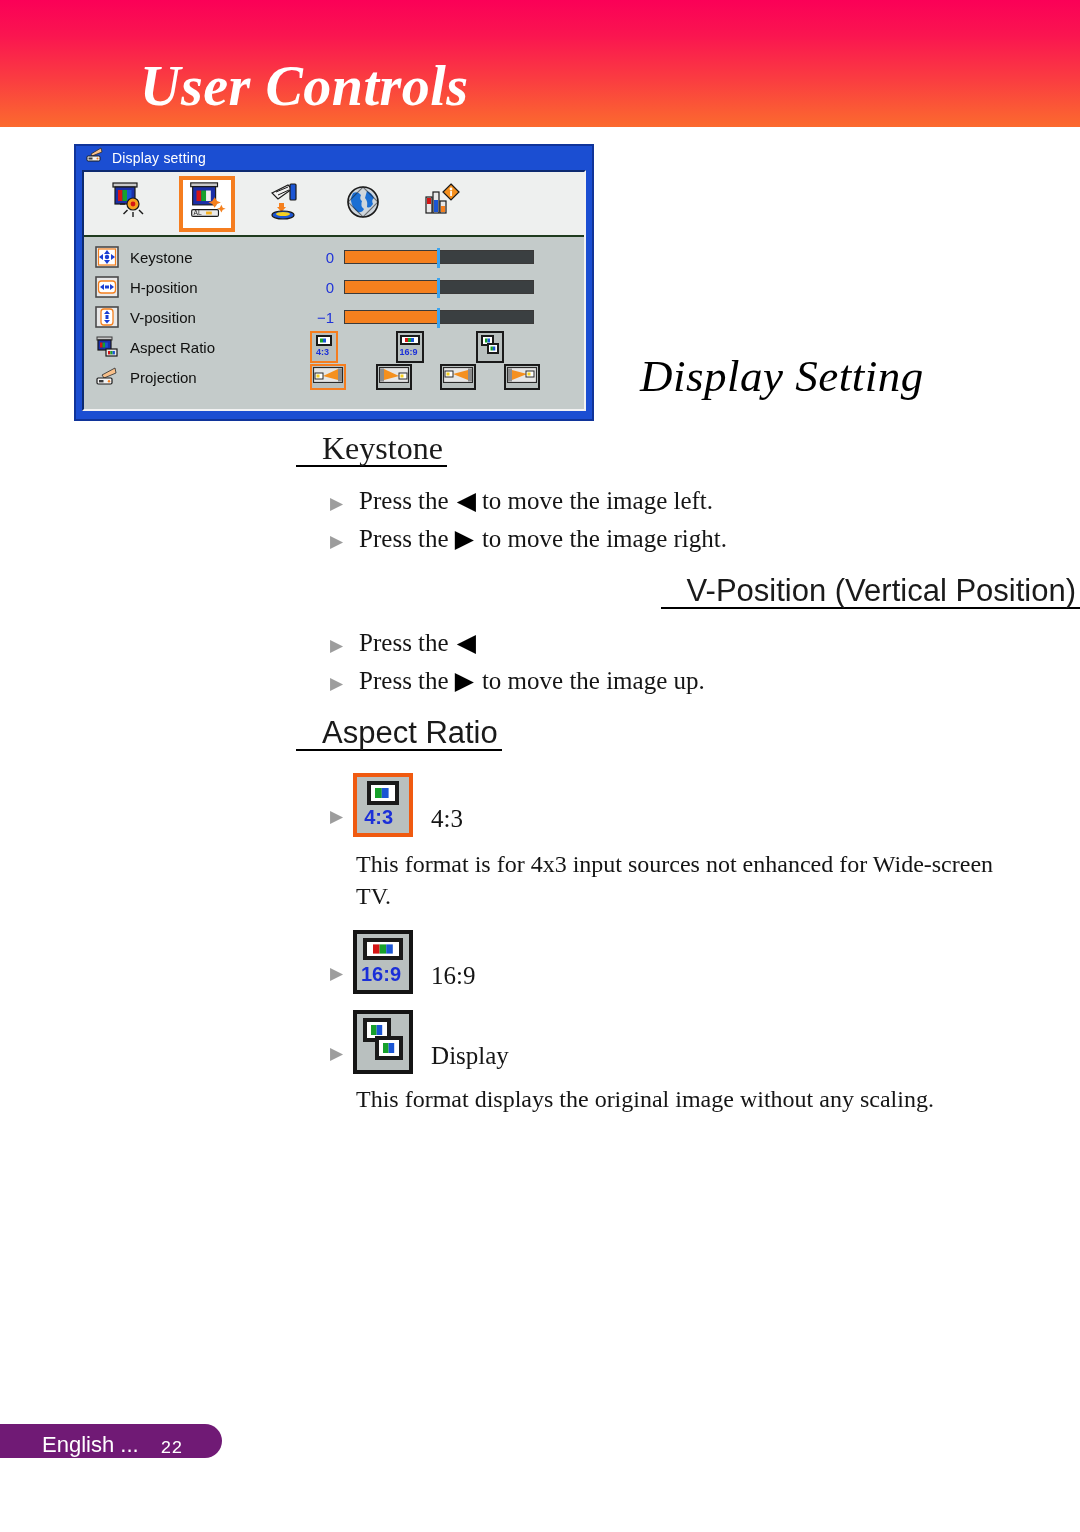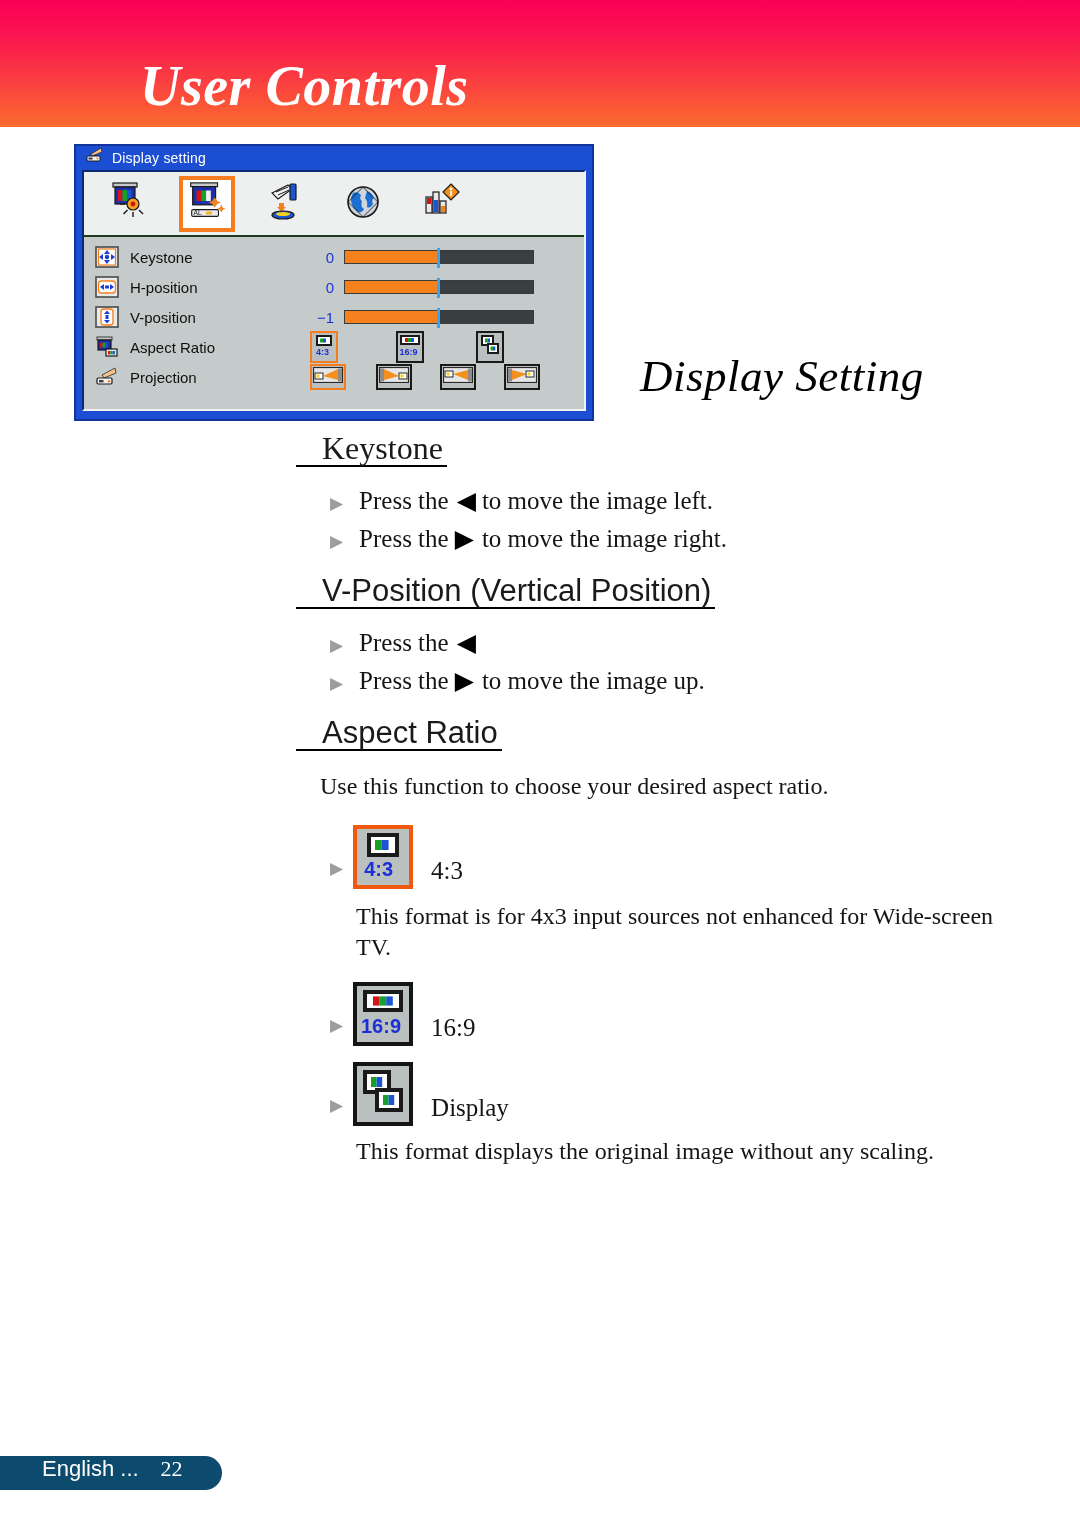--- a/index.html
+++ b/index.html
@@ -95,26 +95,26 @@
   .arrow-glyph { font-size:25px; color:#000; line-height:1; }
 
   .opt-block { margin-left:330px; display:flex; align-items:flex-end; }
   .opt-bullet { color:#9d9d9d; font-size:17px; margin-right:10px; margin-bottom:10px; }
   .opt-label { font-family:"Liberation Serif", serif; font-size:25px;
                color:#151515; margin-left:18px; margin-bottom:4px; }
 
   
   .footer {
     position:absolute; left:0; top:1424px; width:222px; height:34px;
-    background:#0c4a6e; border-radius:0 17px 17px 0;
-    display:flex; align-items:flex-start;margin-top:32px;
+    background:#701a75; border-radius:0 17px 17px 0;
+    display:flex; align-items:flex-end;
   }
   .footer-lang { font-family:"Liberation Sans", sans-serif; font-size:22px;
                  color:#fff; margin-left:42px; }
-  .footer-page { font-family:Liberation Serif, serif; font-size:22px;
+  .footer-page { font-family:Liberation Mono, monospace; font-size:18px;
                  color:#fff; margin-left:22px; }
 </style>
 </head>
 <body>
 
 <div class="header">
   <div class="header-title">User Controls</div>
 </div>
 
 <div class="osd">
@@ -398,39 +398,38 @@
     <span class="arrow-glyph" style="margin:0 6px 0 8px;">◀</span>
     <span>to move the image left.</span>
   </div>
   <div class="bullet-line" style="margin-top:10px;">
     <span class="bullet">▶</span>
     <span>Press the</span>
     <span class="arrow-glyph" style="margin:0 8px 0 6px;">▶</span>
     <span>to move the image right.</span>
   </div>
 
-  <div class="sec-wrap" style="margin-top:22px;">
+  <div class="sec-wrap" style="margin-top:22px;text-align:right;">
     <div class="sec-head">V-Position (Vertical Position)</div>
   </div>
   <div class="bullet-line" style="margin-top:20px;">
     <span class="bullet">▶</span>
     <span>Press the</span>
     <span class="arrow-glyph" style="margin:0 6px 0 8px;">◀</span>
   </div>
   <div class="bullet-line" style="margin-top:10px;">
     <span class="bullet">▶</span>
     <span>Press the</span>
     <span class="arrow-glyph" style="margin:0 8px 0 6px;">▶</span>
     <span>to move the image up.</span>
   </div>
 
   <div class="sec-wrap" style="margin-top:22px;">
     <div class="sec-head">Aspect Ratio</div>
   </div>
-  <div class="para" style="margin-top:20px;">Use this function to choose your desired aspect ratio.</div>
 
   <div class="opt-block" style="margin-top:22px;">
     <span class="opt-bullet">▶</span>
     <span style="display:inline-block;border:4px solid #f05a10;background:#b9c0bf;padding:2px;">
       <svg width="48" height="48" viewBox="0 0 24 24">
         <rect x="4" y="1" width="16" height="12" fill="#1a1a1a"></rect>
         <rect x="6" y="3" width="12" height="8" fill="#fff"></rect>
         <rect x="8" y="4.5" width="3.4" height="5" fill="#17a12b"></rect>
         <rect x="11.4" y="4.5" width="3.4" height="5" fill="#1b55d4"></rect>
         <text x="2.6" y="22.5" font-family="Liberation Sans" font-size="10" font-weight="bold" fill="#1b2fd8">4:3</text>

